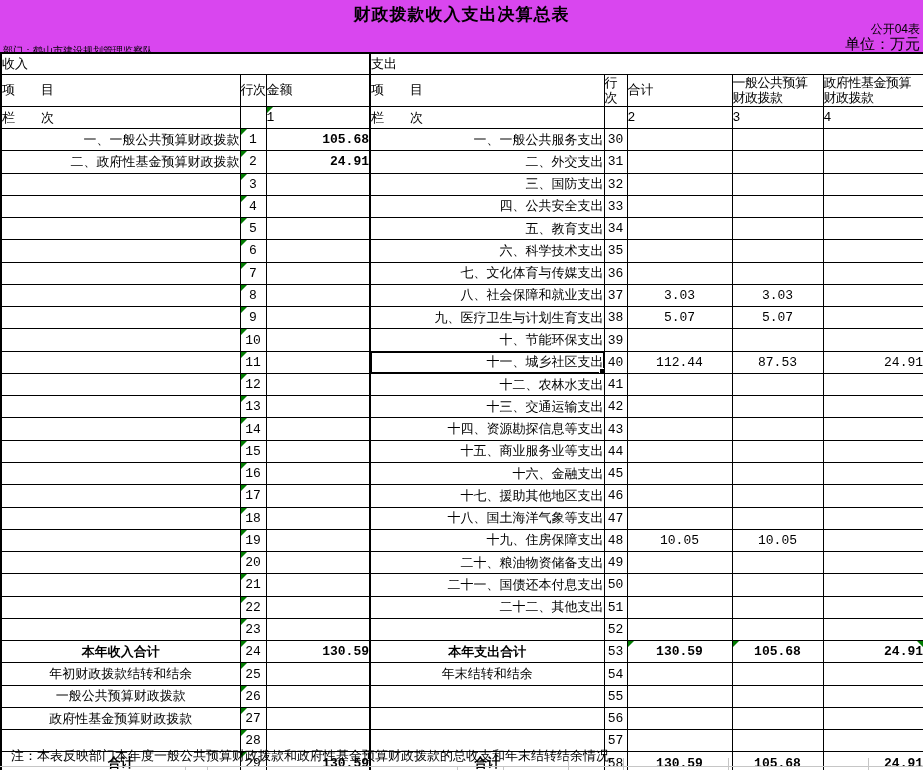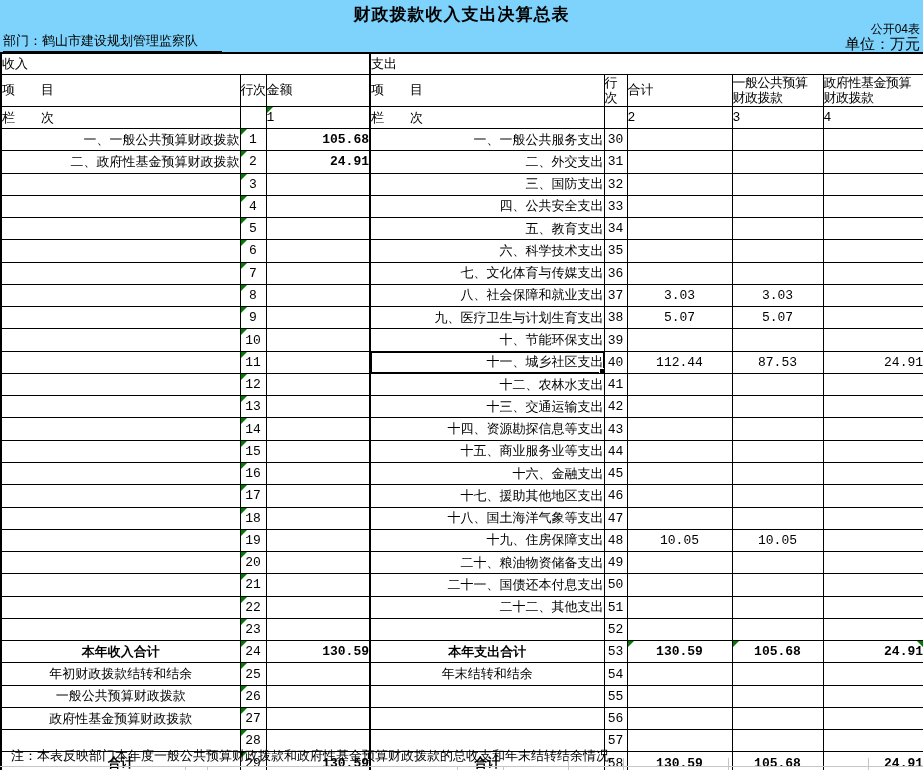--- a/index.html
+++ b/index.html
@@ -1,21 +1,21 @@
 <!DOCTYPE html>
 <html style="--tri-green: #007a00; --grid-gray: #c6c6c6;"><head>
 <meta charset="utf-8">
 <style>
   html,body{margin:0;padding:0;background:#fff;}
-  .stage{position:relative;width:923px;height:770px;overflow:hidden;background:#7dd3fc;color:#000;
+  .stage{position:relative;width:923px;height:770px;overflow:hidden;background:#d946ef;color:#000;
          font-family:"Liberation Sans","DejaVu Sans",sans-serif;}
   .title{position:absolute;top:3px;left:0;width:923px;text-align:center;
          font-size:17px;font-weight:bold;letter-spacing:1px;}
   .formcode{position:absolute;top:21px;right:3px;font-size:12px;}
-  .dept{position:absolute;top:32px;left:3px;font-size:13px;border-bottom:1px solid #000;
+  .dept{position:absolute;top:44px;left:3px;font-size:10px;border-bottom:1px solid #000;
         padding-right:24px;padding-bottom:1px;}
   .unit{position:absolute;top:35px;right:3px;font-size:15px;border-bottom:1px solid #000;padding-bottom:1px;}
   table.sheet{position:absolute;top:52px;left:0;width:923px;border-collapse:collapse;
               table-layout:fixed;border:2px solid #000;}
   table.sheet td{border:1px solid #000;padding:0;margin:0;position:relative;overflow:hidden;
                  white-space:nowrap;font-size:13px;height:21.27px;vertical-align:middle;background:#fff;}
   tr.secrow td{height:20px;text-align:left;font-family:Liberation Serif, serif;}
   tr.hdrrow td{height:31px;text-align:left;white-space:pre-line;line-height:1.15;}
   tr.lanrow td{height:21px;text-align:left;}
   .thickL{border-left:2px solid #000 !important;}

